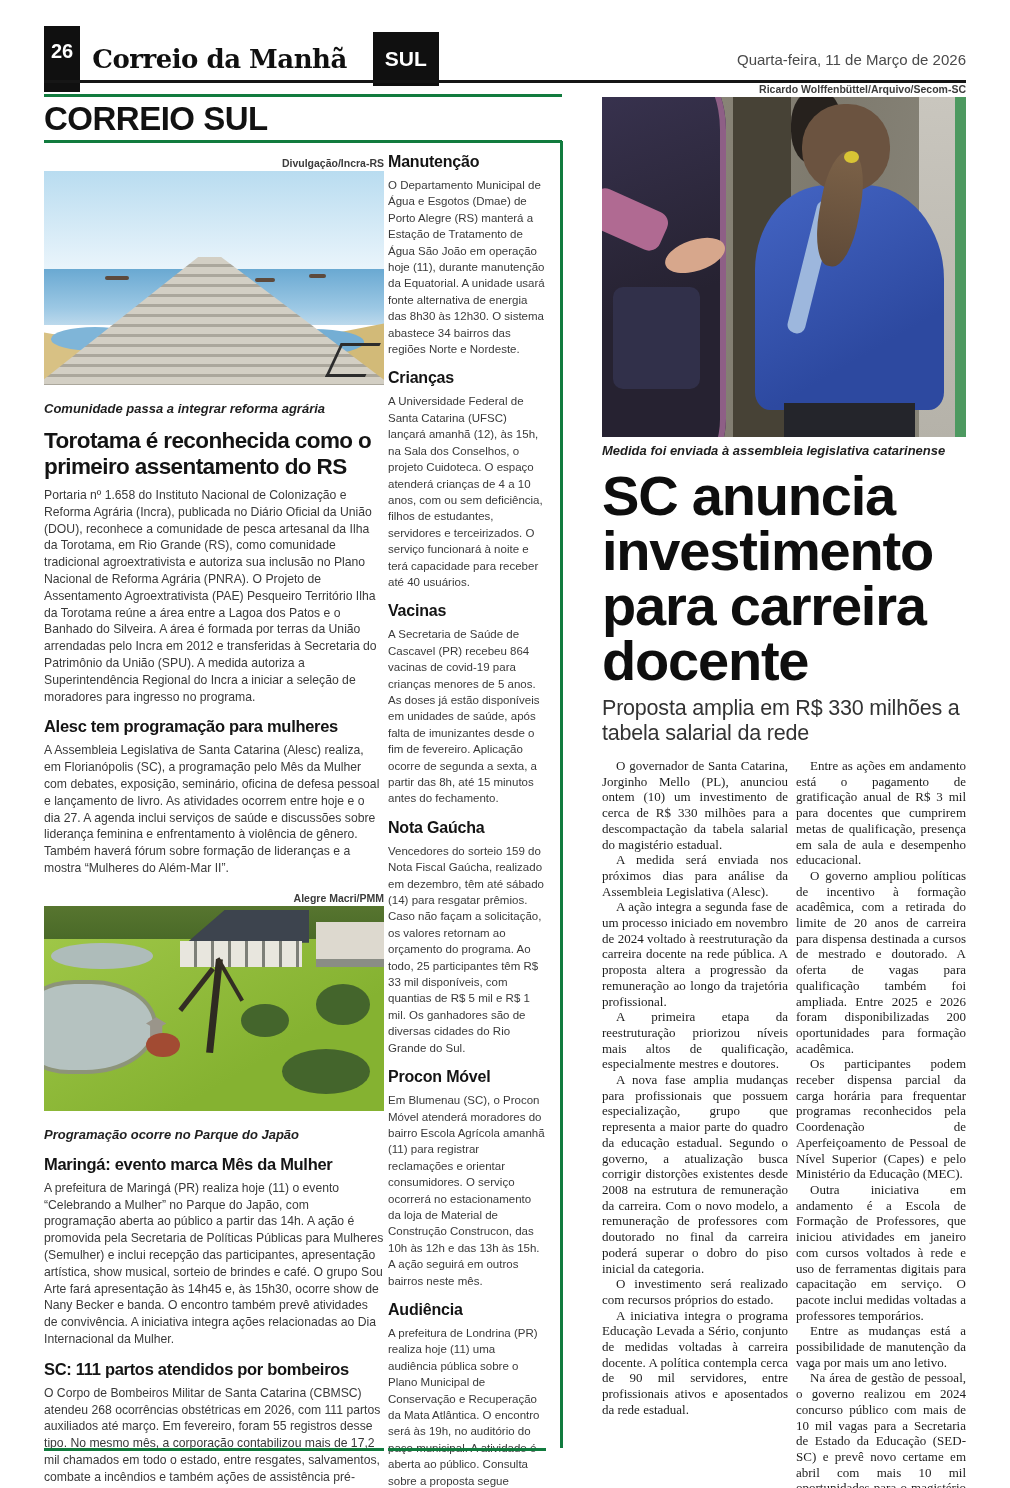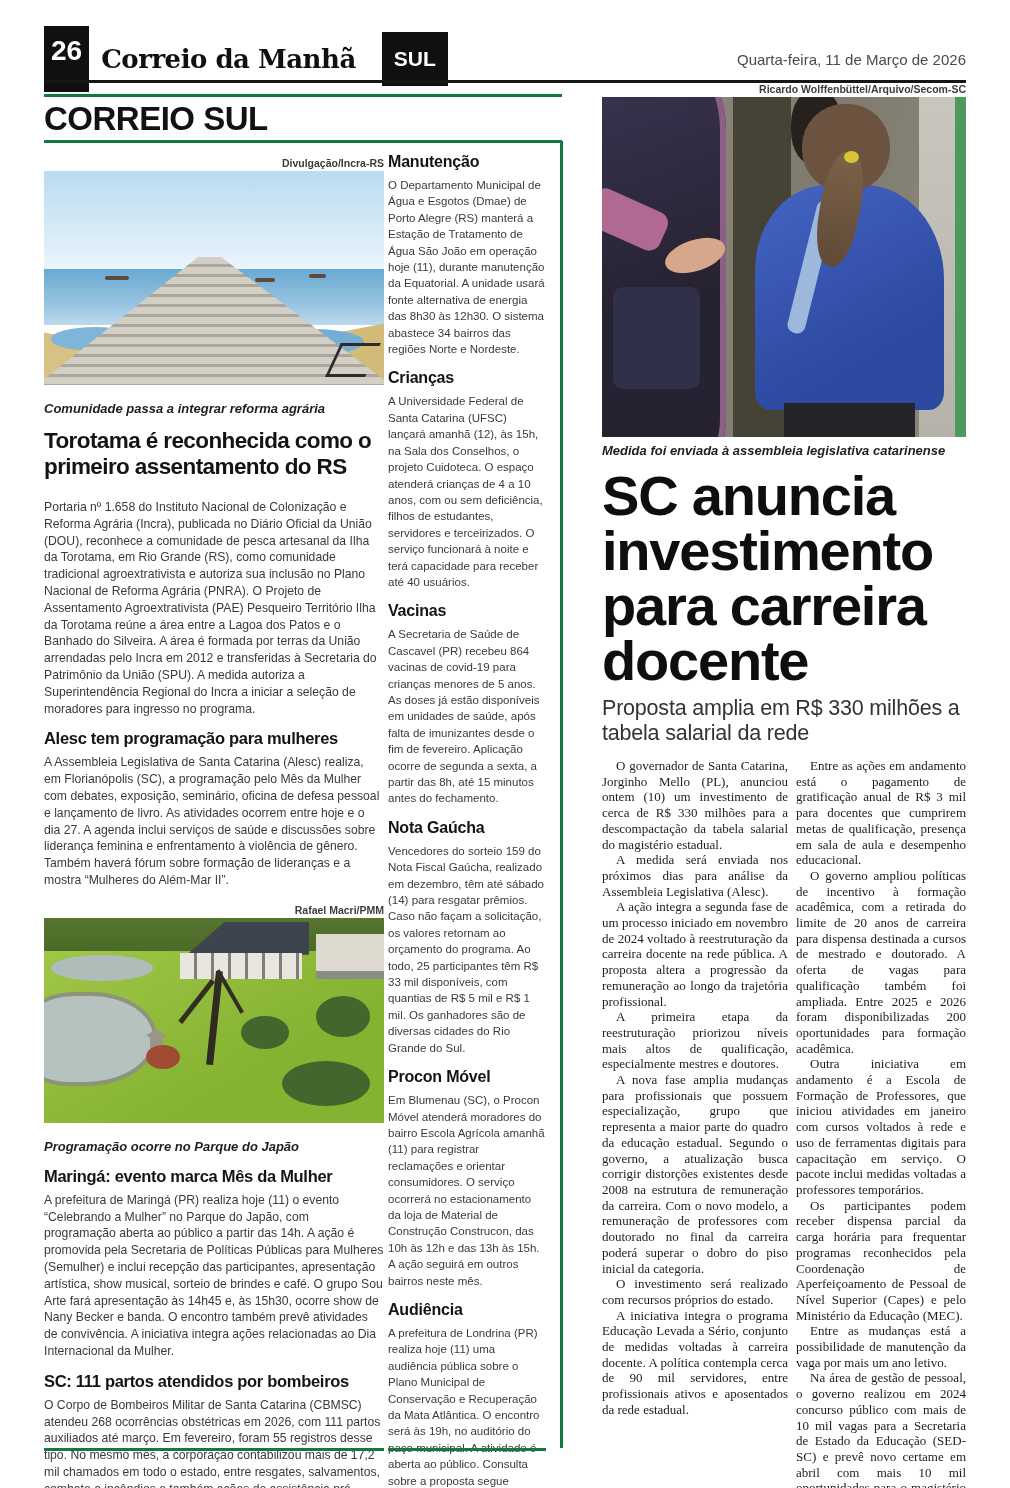--- a/index.html
+++ b/index.html
@@ -1,20 +1,20 @@
 <!DOCTYPE html>
 <html><head>
 <meta charset="utf-8">
 <style>
   html,body{margin:0;padding:0;background:#e8e8e8;}
   .sheet{position:relative;width:1010px;height:1488px;background:#ffffff;margin:0 auto;
          font-family:"Liberation Sans",sans-serif;color:#2e2e2e;overflow:hidden;}
   
   .hdr{position:absolute;left:44px;top:44px;width:922px;height:30px;display:flex;align-items:center;}
-  .pagenum{background:#101010;color:#fff;font-weight:800;font-size:28px;line-height:30px;
+  .pagenum{background:#101010;color:#fff;font-weight:800;font-size:20px;line-height:30px;
            padding:10px 7px;height:46px;}
   .masthead{font-family:"DejaVu Serif",serif;font-weight:bold;font-size:26px;color:#101010;
             margin-left:12px;letter-spacing:-0.5px;white-space:nowrap;}
   .secbadge{background:#101010;color:#fff;font-weight:800;font-size:21px;line-height:28px;
             padding:13px 12px;margin-left:26px;height:28px;}
   .eddate{margin-left:auto;font-size:15px;color:#4a4a4a;}
   .hdr-rule{position:absolute;left:44px;top:80px;width:922px;height:3px;background:#161616;}
   
   .cs-banner{position:absolute;left:44px;top:94px;width:518px;}
   .cs-line{height:3px;background:var(--green);}
@@ -32,21 +32,21 @@
              line-height:19px;white-space:nowrap;overflow:hidden;}
   .bodytxt{font-size:12.2px;line-height:16.8px;color:#3a3a3a;}
   
   .colL{position:absolute;left:44px;top:142px;width:340px;}
   .photo{position:relative;overflow:hidden;}
   .ph1{height:214px;margin-top:2px;}
   .ph2{height:205px;margin-top:2px;}
   .colL .caption{margin-top:16px;}
   .headT{font-size:22.5px;font-weight:800;line-height:25.5px;letter-spacing:-0.6px;
          color:#141414;margin-top:11px;}
-  .colL .bodytxt{margin-top:20px;}
+  .colL .bodytxt{margin-top:8px;}
   .colL .subhead-l{margin-top:12px;}
   .colL .bodytxt.tight{margin-top:6px;}
   .colL .credit{margin-top:15px;text-align:right;}
   
   .colM{position:absolute;left:388px;top:152px;width:158px;}
   .brief{margin-bottom:11px;}
   .brief-title{font-size:16px;font-weight:800;color:#141414;line-height:20px;margin-bottom:5px;
                letter-spacing:-0.2px;}
   .brief-body{font-size:11.5px;line-height:16.4px;color:#3a3a3a;}
   
@@ -154,21 +154,21 @@
     </div>
 
     <div class="caption">Comunidade passa a integrar reforma agrária</div>
 
     <div class="headT">Torotama é reconhecida como o primeiro assentamento do RS</div>
     <div class="bodytxt">Portaria nº 1.658 do Instituto Nacional de Colonização e Reforma Agrária (Incra), publicada no Diário Oficial da União (DOU), reconhece a comunidade de pesca artesanal da Ilha da Torotama, em Rio Grande (RS), como comunidade tradicional agroextrativista e autoriza sua inclusão no Plano Nacional de Reforma Agrária (PNRA). O Projeto de Assentamento Agroextrativista (PAE) Pesqueiro Território Ilha da Torotama reúne a área entre a Lagoa dos Patos e o Banhado do Silveira. A área é formada por terras da União arrendadas pelo Incra em 2012 e transferidas à Secretaria do Patrimônio da União (SPU). A medida autoriza a Superintendência Regional do Incra a iniciar a seleção de moradores para ingresso no programa.</div>
 
     <div class="subhead-l">Alesc tem programação para mulheres</div>
     <div class="bodytxt tight">A Assembleia Legislativa de Santa Catarina (Alesc) realiza, em Florianópolis (SC), a programação pelo Mês da Mulher com debates, exposição, seminário, oficina de defesa pessoal e lançamento de livro. As atividades ocorrem entre hoje e o dia 27. A agenda inclui serviços de saúde e discussões sobre liderança feminina e enfrentamento à violência de gênero. Também haverá fórum sobre formação de lideranças e a mostra “Mulheres do Além-Mar II”.</div>
 
-    <div class="credit">Rafael Macri/PMM</div>
+    <div class="credit">Alegre Macri/PMM</div>
 
     <div class="photo ph2">
       <div class="abs p2-grass"></div>
       <div class="abs p2-hedge"></div>
       <div class="abs p2-roof"></div>
       <div class="abs p2-wall"></div>
       <div class="abs p2-bldg"></div>
       <div class="abs p2-pond2"></div>
       <div class="abs p2-pond"></div>
       <div class="abs p2-lant"></div>
@@ -249,22 +249,22 @@
         <p>A medida será enviada nos próximos dias para análise da Assembleia Legislativa (Alesc).</p>
         <p>A ação integra a segunda fase de um processo iniciado em novembro de 2024 voltado à reestruturação da carreira docente na rede pública. A proposta altera a progressão da remuneração ao longo da trajetória profissional.</p>
         <p>A primeira etapa da reestruturação priorizou níveis mais altos de qualificação, especialmente mestres e doutores.</p>
         <p>A nova fase amplia mudanças para profissionais que possuem especialização, grupo que representa a maior parte do quadro da educação estadual. Segundo o governo, a atualização busca corrigir distorções existentes desde 2008 na estrutura de remuneração da carreira. Com o novo modelo, a remuneração de professores com doutorado no final da carreira poderá superar o dobro do piso inicial da categoria.</p>
         <p>O investimento será realizado com recursos próprios do estado.</p>
         <p>A iniciativa integra o programa Educação Levada a Sério, conjunto de medidas voltadas à carreira docente. A política contempla cerca de 90 mil servidores, entre profissionais ativos e aposentados da rede estadual.</p>
       </div>
       <div class="mbcol c2">
         <p>Entre as ações em andamento está o pagamento de gratificação anual de R$ 3 mil para docentes que cumprirem metas de qualificação, presença em sala de aula e desempenho educacional.</p>
         <p>O governo ampliou políticas de incentivo à formação acadêmica, com a retirada do limite de 20 anos de carreira para dispensa destinada a cursos de mestrado e doutorado. A oferta de vagas para qualificação também foi ampliada. Entre 2025 e 2026 foram disponibilizadas 200 oportunidades para formação acadêmica.</p>
+        <p>Os participantes podem receber dispensa parcial da carga horária para frequentar programas reconhecidos pela Coordenação de Aperfeiçoamento de Pessoal de Nível Superior (Capes) e pelo Ministério da Educação (MEC).</p>
         <p>Outra iniciativa em andamento é a Escola de Formação de Professores, que iniciou atividades em janeiro com cursos voltados à rede e uso de ferramentas digitais para capacitação em serviço. O pacote inclui medidas voltadas a professores temporários.</p>
-        <p>Os participantes podem receber dispensa parcial da carga horária para frequentar programas reconhecidos pela Coordenação de Aperfeiçoamento de Pessoal de Nível Superior (Capes) e pelo Ministério da Educação (MEC).</p>
         <p>Entre as mudanças está a possibilidade de manutenção da vaga por mais um ano letivo.</p>
         <p>Na área de gestão de pessoal, o governo realizou em 2024 concurso público com mais de 10 mil vagas para a Secretaria de Estado da Educação (SED-SC) e prevê novo certame em abril com mais 10 mil oportunidades para o magistério e quadro civil.</p>
       </div>
     </div>
   </div>
 
   <div class="endrule l"></div>
   <div class="endrule m"></div>
 
 </div>

